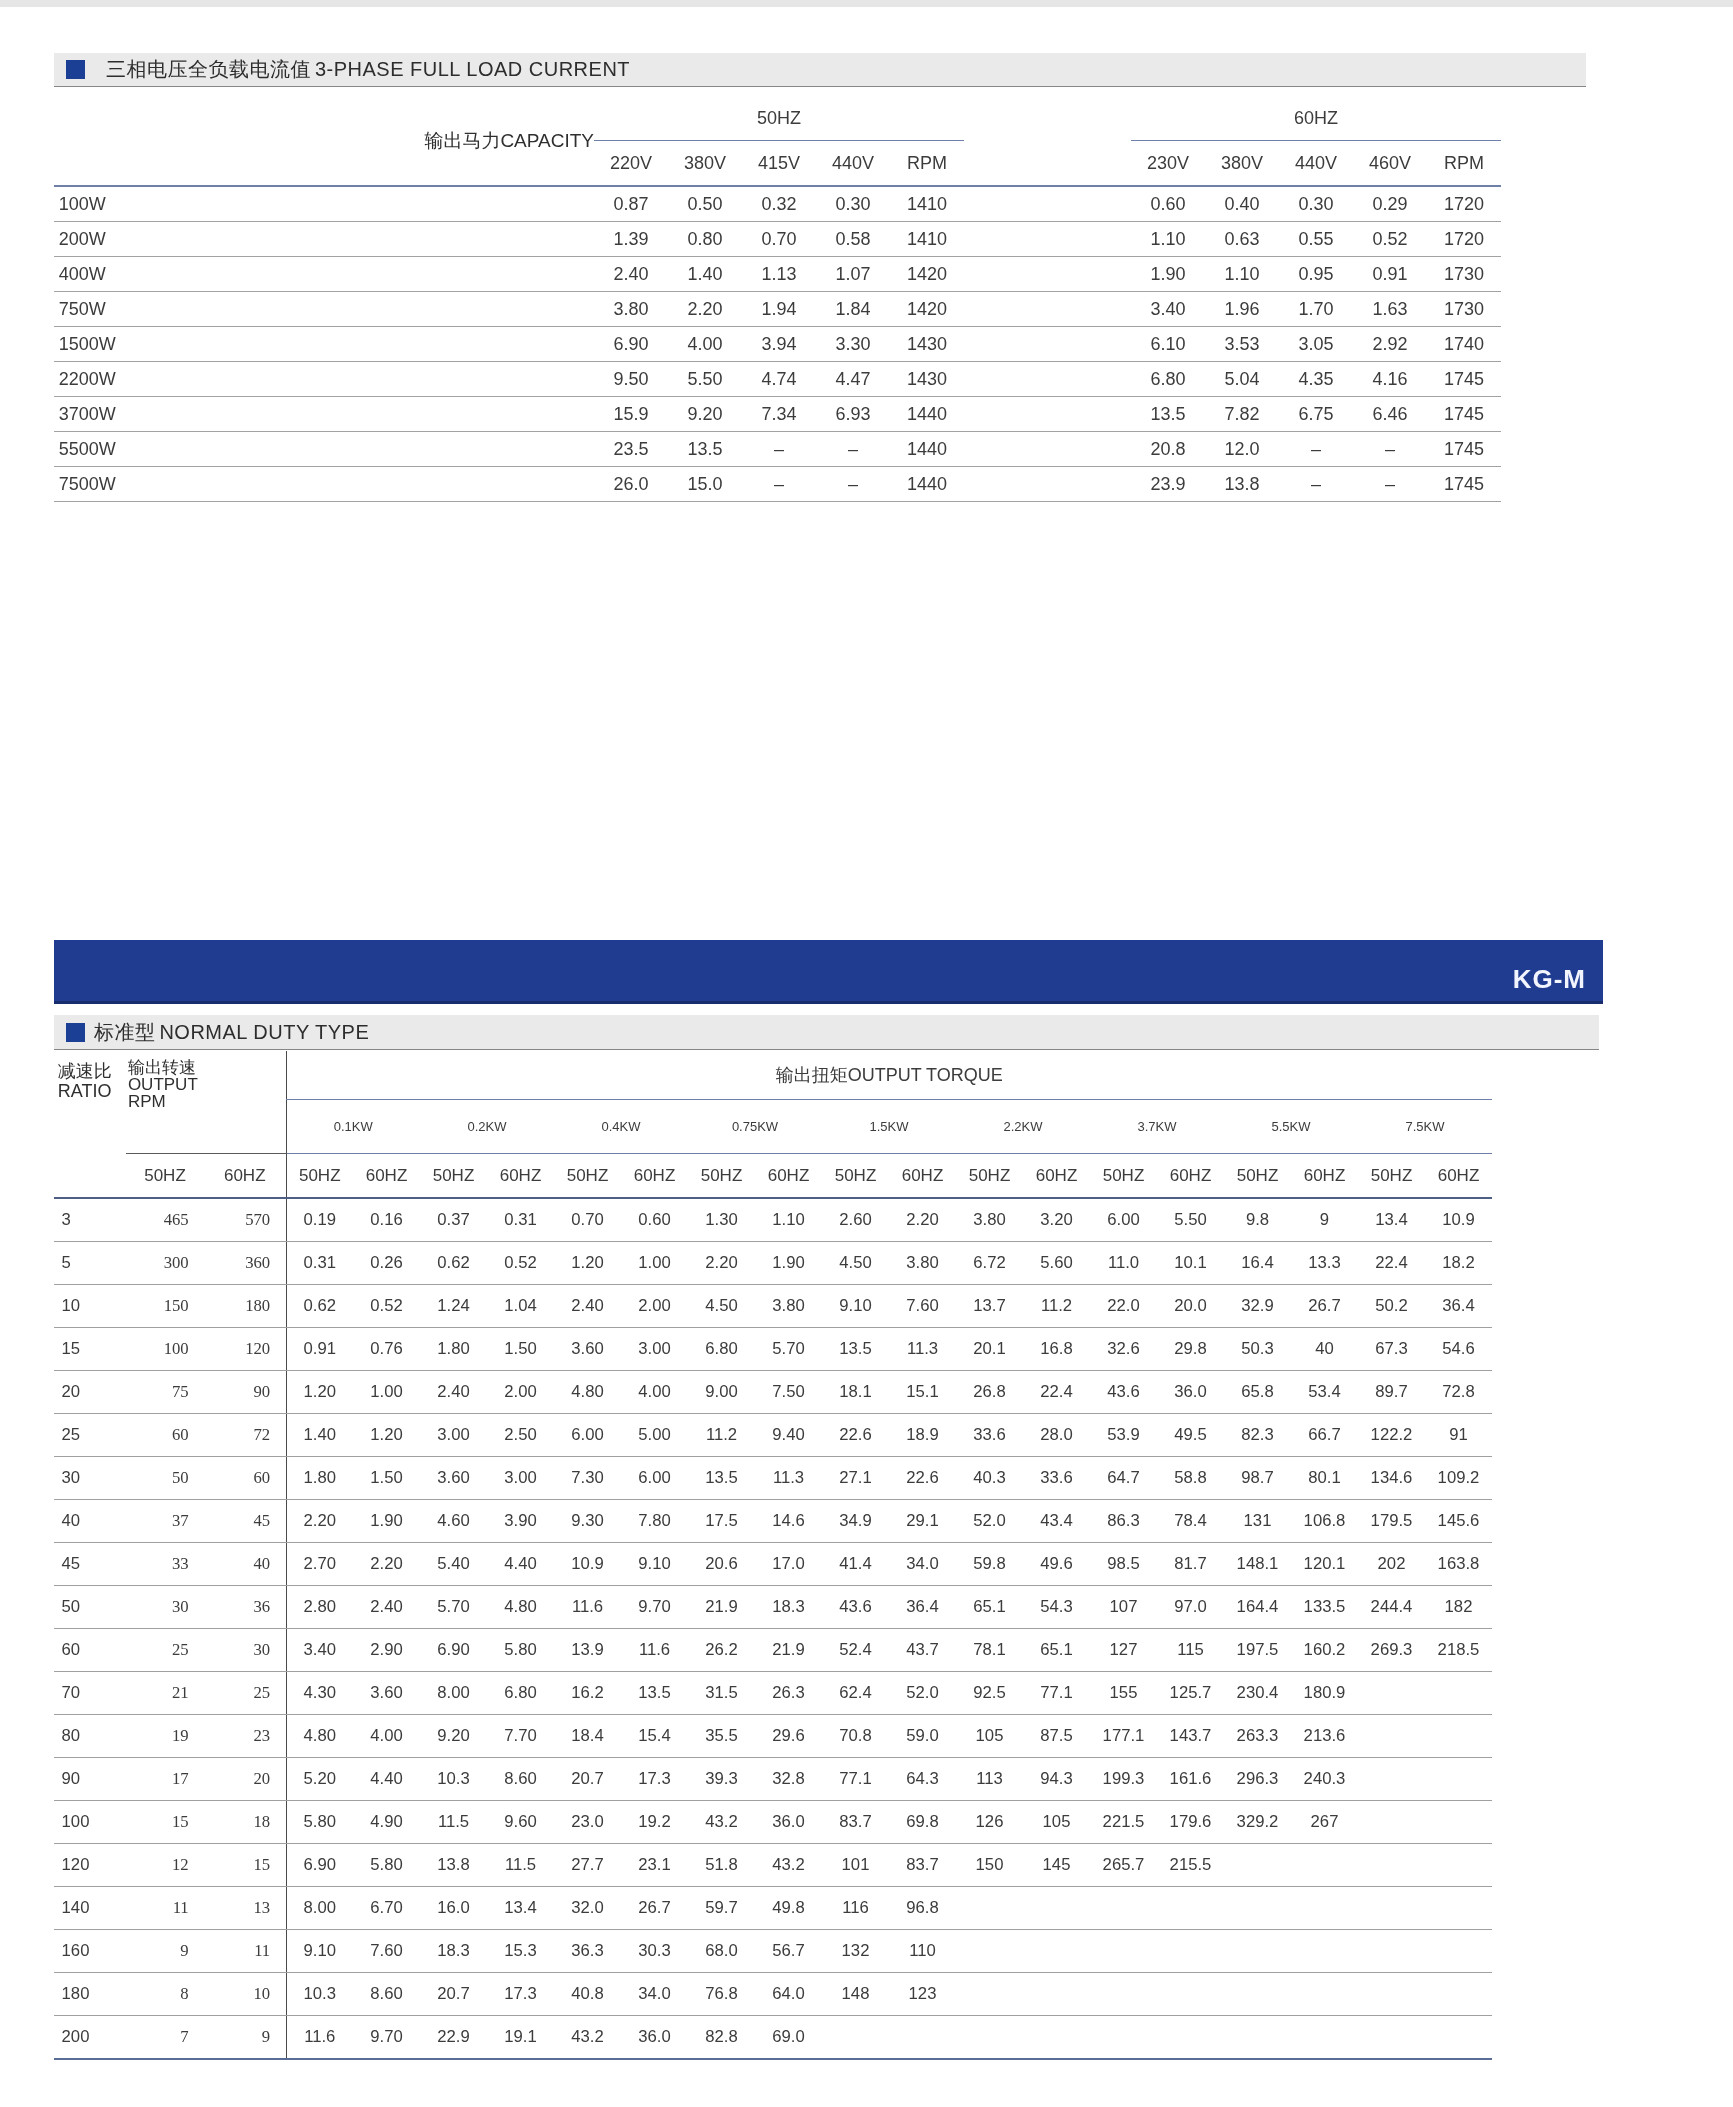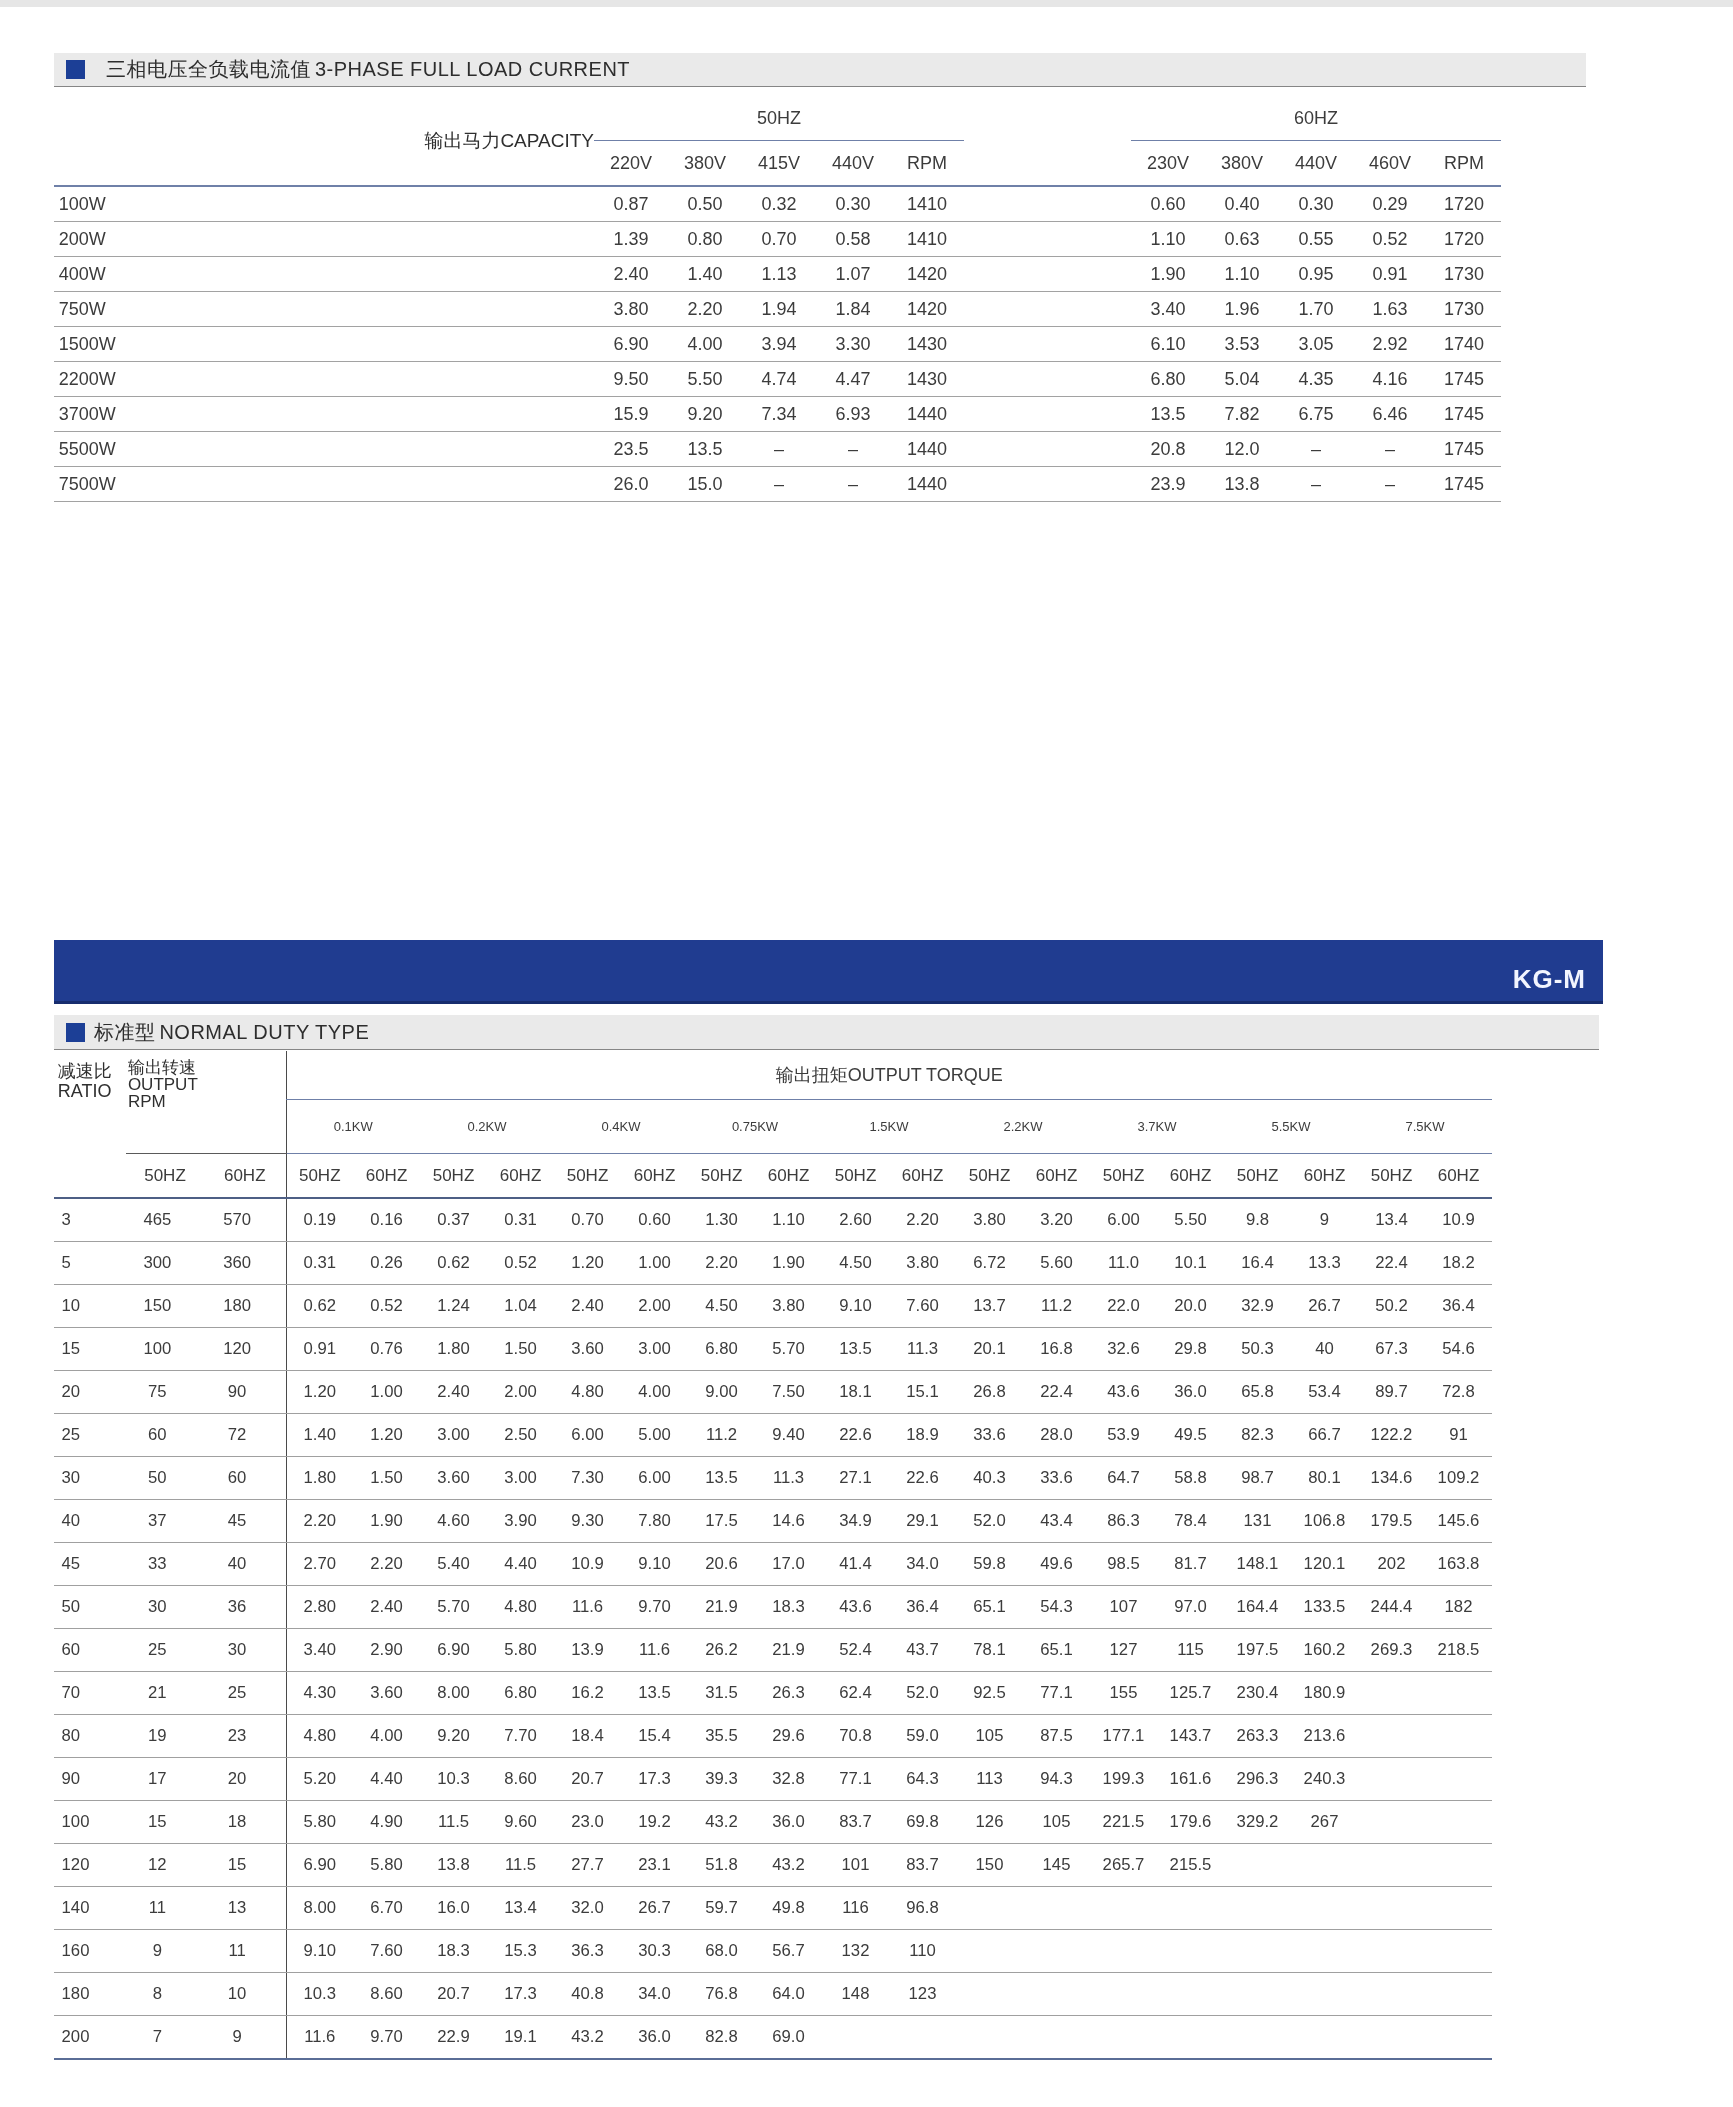--- a/index.html
+++ b/index.html
@@ -52,21 +52,21 @@
     font-size:17px;line-height:1.0;color:#2f2f2f;border-bottom:1.9px solid #5a5a5a;}
   #table2 .torque-head{height:48px;vertical-align:middle;font-size:18px;
     border-bottom:1.9px solid #6f80a8;}
   #table2 .kw{height:53px;vertical-align:middle;font-size:13px;
     border-bottom:1.9px solid #6f80a8;}
   #table2 .hz{height:43px;vertical-align:middle;font-size:17px;
     border-bottom:2.9px solid #4e5f85;}
   #table2 .tl{border-left:1.9px solid #4a4a4a;}
   #table2 tbody td{height:42px;border-bottom:1px solid #a0a0a0;}
   #table2 tbody td.ratio{text-align:left;padding-left:7.6px;}
-  #table2 tbody td.rpm{padding-right:15.3px;}
+  #table2 tbody td.rpm{text-align:right;padding-right:15.3px;font-family:Liberation Serif, serif;}
   #table2 tbody tr:last-child td{border-bottom:2.9px solid #5a6d96;}
 </style>
 </head>
 <body>
 
 <div class="topband"></div>
 
 <div class="strip" id="strip1">
   <span class="bluesq"></span>
   <span class="strip-text"><span class="zh">三相电压全负载电流值</span><span class="en">3-PHASE FULL LOAD CURRENT</span></span>

